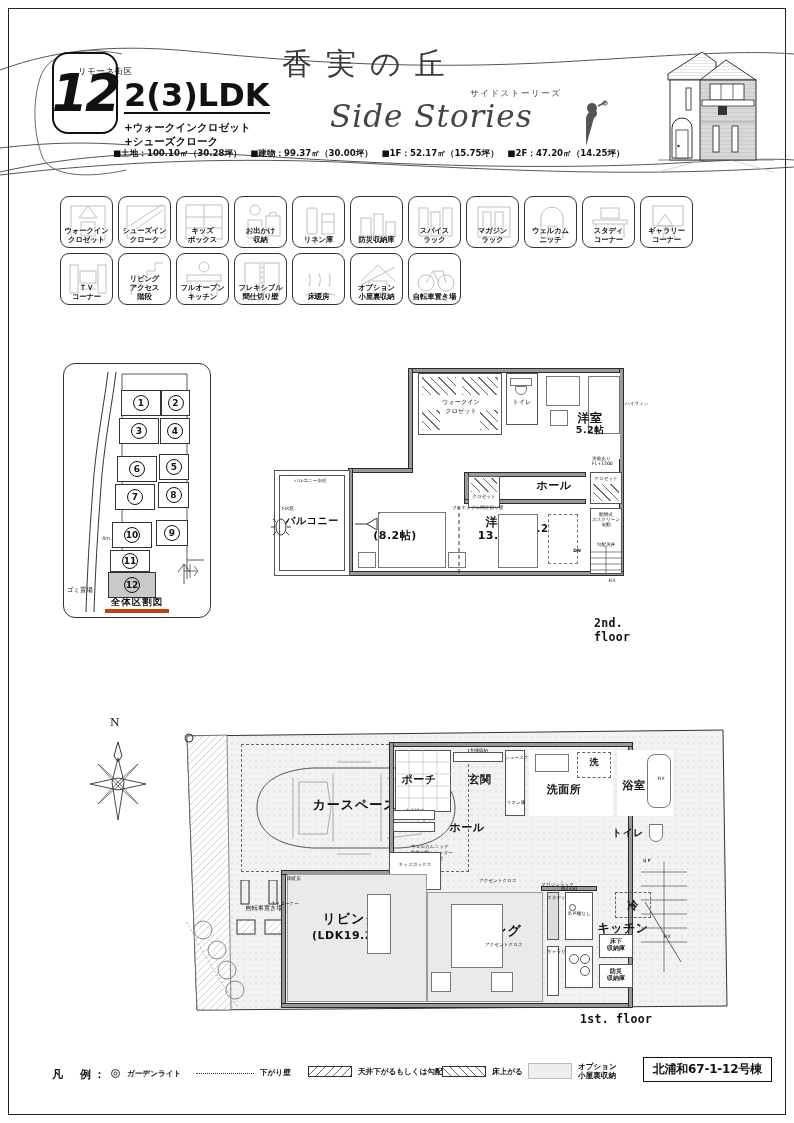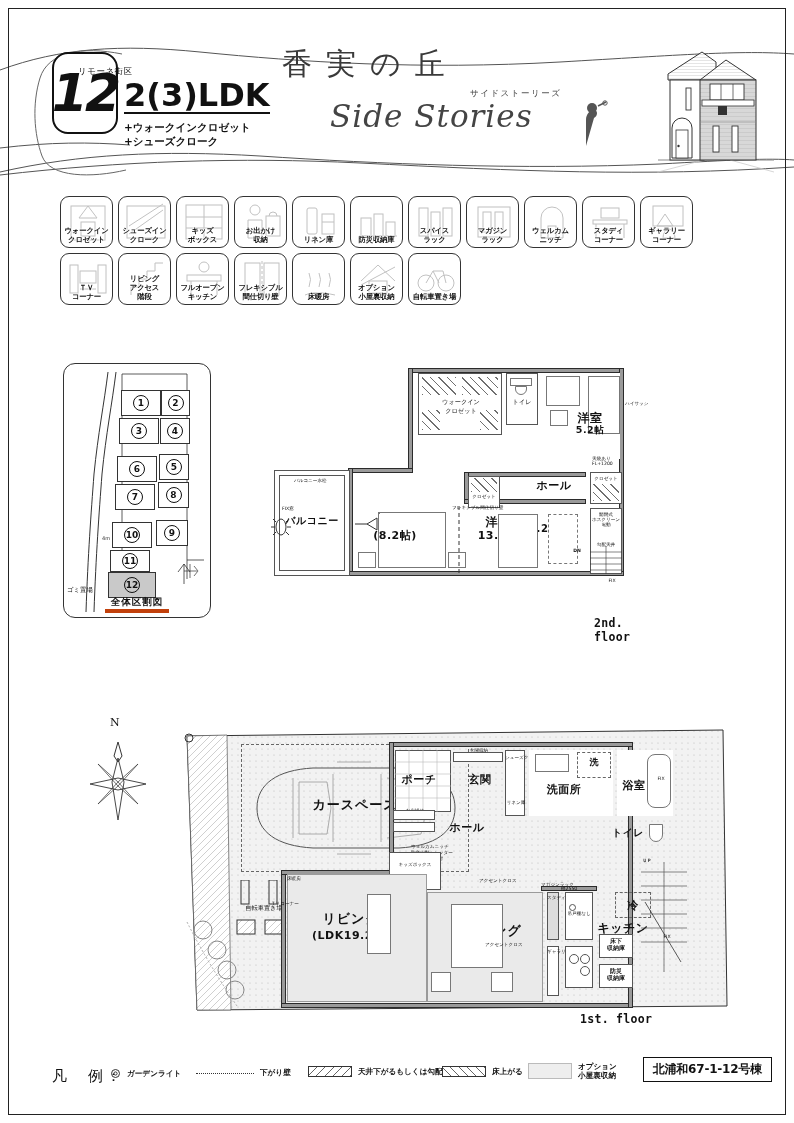--- a/index.html
+++ b/index.html
@@ -126,21 +126,21 @@
 
   
   #legend{left:0;bottom:24px;width:794px;height:46px;}
   #legend .inner{position:relative;width:794px;height:46px;}
   .lg-item{position:absolute;display:flex;align-items:center;gap:6px;font-size:7.6px;font-weight:bold;}
   .lg-swatch{width:44px;height:11px;border:1px solid #333;box-sizing:border-box;background:#fff;}
   .lg-swatch.dots{border:none;border-top:1px dotted #333;height:1px;width:58px;}
   .lg-swatch.diagR{background:repeating-linear-gradient(135deg,#fff 0 5px,#666 5px 6px);}
   .lg-swatch.diagL{background:repeating-linear-gradient(45deg,#fff 0 5px,#666 5px 6px);}
   .lg-swatch.opt{background:#eee;border:1px solid #bbb;}
-  #legend-title{left:52px;top:14px;font-size:15px;font-weight:normal;letter-spacing:3px;}
+  #legend-title{left:52px;top:14px;font-size:11px;font-weight:bold;letter-spacing:3px;}
   #gardenlight{left:110px;top:15px;}
   #addr-box{
     right:22px;top:4px;border:1px solid #111;padding:3px 9px;
     font-size:12px;font-weight:bold;letter-spacing:-.2px;background:#fff;
   }
   .page-frame{position:absolute;left:8px;top:8px;right:8px;bottom:8px;border:1px solid #222;pointer-events:none;}
 </style>
 </head>
 <body>
 
@@ -166,20 +166,21 @@
       <span class="num">12</span>
     </div>
 
     <div id="district-label" class="abs">リモーネ街区</div>
 
     <div id="ldk-title" class="abs">2(3)LDK</div>
 
     <div id="sub1" class="sub-line abs">+ウォークインクロゼット</div>
     <div id="sub2" class="sub-line abs">+シューズクローク</div>
 
+    <div id="area-line" class="abs">■土地：100.10㎡（30.28坪）　■建物：99.37㎡（30.00坪）　■1F：52.17㎡（15.75坪）　■2F：47.20㎡（14.25坪）</div>
 
     <div id="brand-jp" class="abs">香実の丘</div>
     <div id="brand-en" class="abs">Side Stories</div>
     <div id="brand-kana" class="abs">サイドストーリーズ</div>
     <svg class="abs" style="left:574px;top:100px;width:34px;height:46px;" viewBox="0 0 34 46">
       <path d="M12,46 L12,20 C12,14 16,10 20,10 C24,10 24,16 20,18" fill="#555"></path>
       <circle cx="18" cy="8" r="5" fill="#555"></circle>
       <path d="M24,6 L32,2" stroke="#555" stroke-width="1.4" fill="none"></path>
       <circle cx="31" cy="3" r="2.2" fill="none" stroke="#555" stroke-width="1"></circle>
     </svg>

